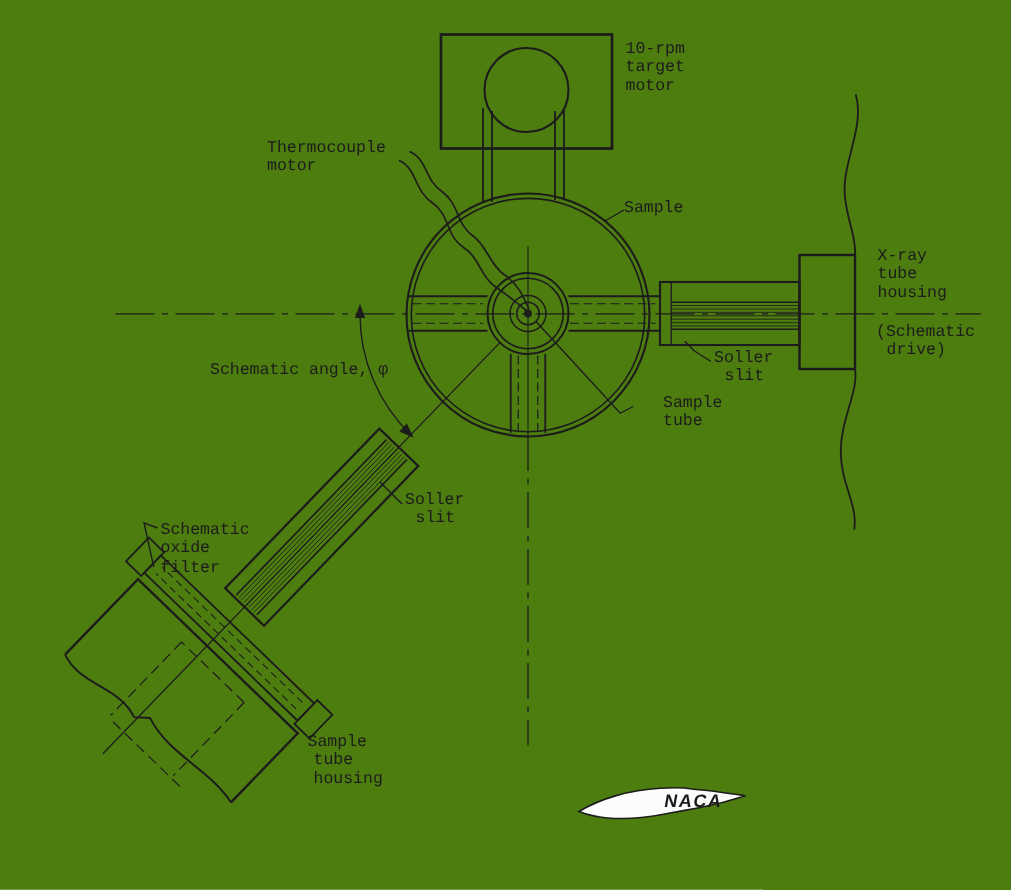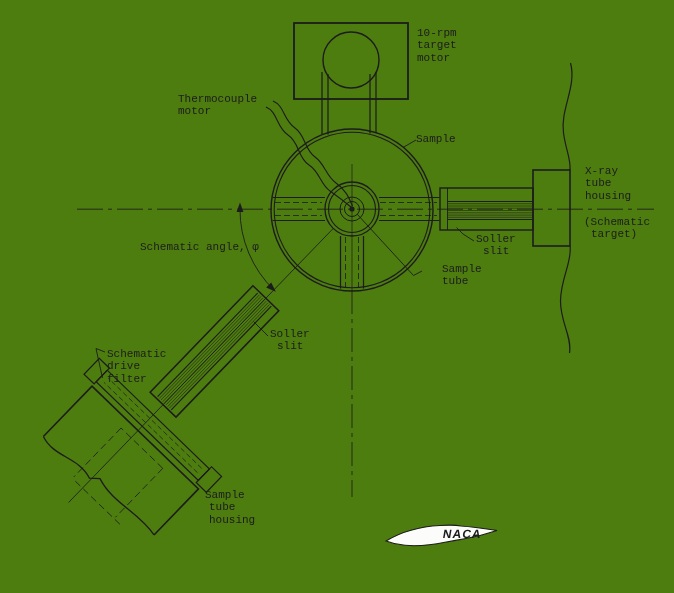--- a/index.html
+++ b/index.html
@@ -91,30 +91,30 @@
 </svg>
 
 <div class="lbl" style="left:417px;top:27px"><div>10-rpm</div><div>target</div><div>motor</div></div>
 
 <div class="lbl" style="left:178px;top:93px"><div>Thermocouple</div><div>motor</div></div>
 
 <div class="lbl" style="left:416px;top:133px"><div>Sample</div></div>
 
 <div class="lbl" style="left:585px;top:165px"><div>X-ray</div><div>tube</div><div>housing</div></div>
 
-<div class="lbl" style="left:584px;top:216px"><div>(Schematic</div><div class="ind7">target)</div></div>
+<div class="lbl" style="left:584px;top:216px"><div>(Schematic</div><div class="ind7">drive)</div></div>
 
 <div class="lbl" style="left:476px;top:233px"><div>Soller</div><div class="ind7">slit</div></div>
 
 <div class="lbl" style="left:442px;top:263px"><div>Sample</div><div>tube</div></div>
 
 <div class="lbl" style="left:140px;top:241px"><div>Schematic angle, φ</div></div>
 
 <div class="lbl" style="left:270px;top:328px"><div>Soller</div><div class="ind7">slit</div></div>
 
-<div class="lbl" style="left:107px;top:348px"><div>Schematic</div><div>drive</div><div>filter</div></div>
+<div class="lbl" style="left:107px;top:348px"><div>Schematic</div><div>oxide</div><div>filter</div></div>
 
 <div class="lbl" style="left:205px;top:489px"><div>Sample</div><div class="ind4">tube</div><div class="ind4">housing</div></div>
 
 <div id="naca-text">NACA</div>
 
 
 </div>
 
 </body></html>

